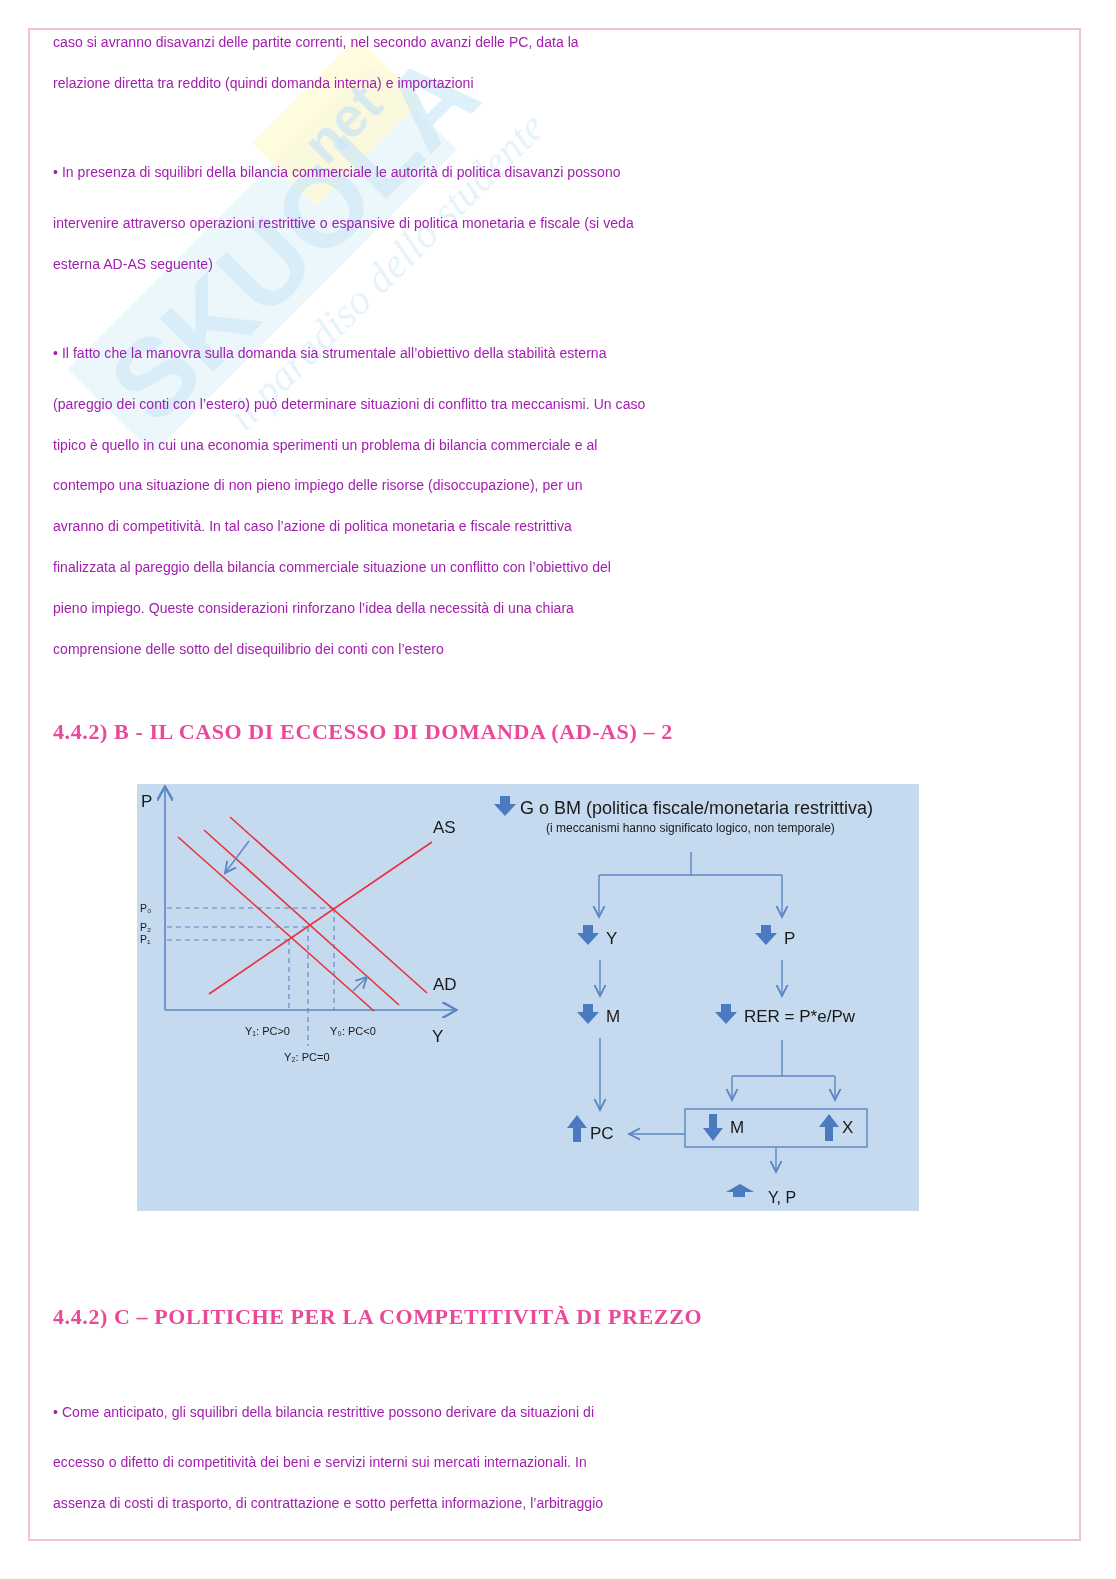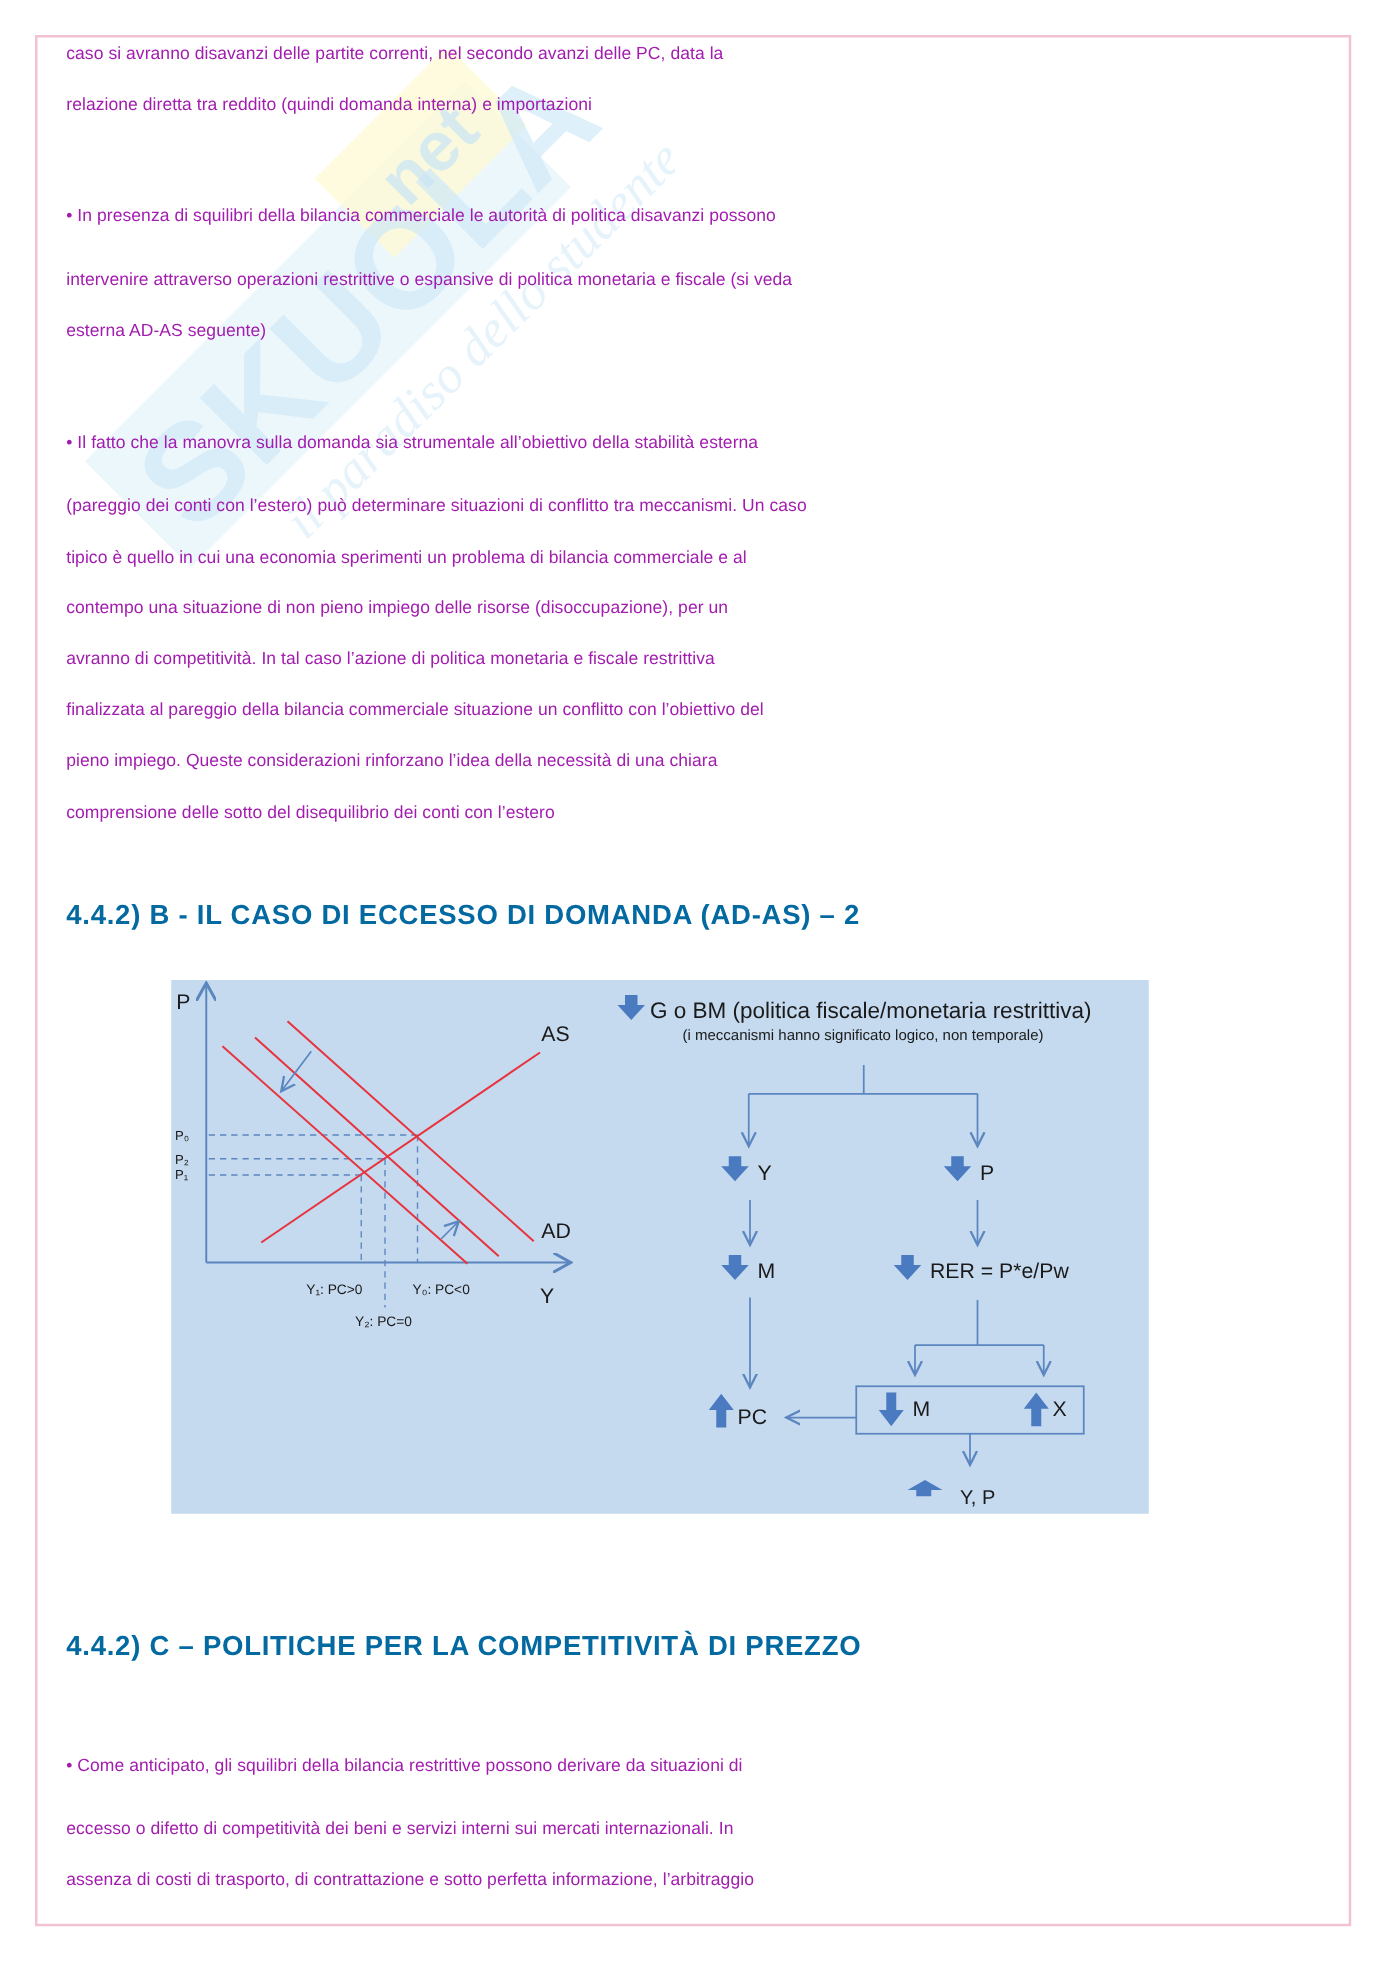--- a/index.html
+++ b/index.html
@@ -16,21 +16,21 @@
     pointer-events: none; opacity: 0.55;
   }
 
   .line {
     position: absolute; left: 53px; font-size: 14px; white-space: nowrap;
     letter-spacing: 0.05px; line-height: 22px; color: #a21caf; text-align: center;
   }
 
   .heading {
     position: absolute; left: 53px; font-size: 22px; font-weight: bold;
-    color: #0369a1; letter-spacing: 0.6px; white-space: nowrap;
+    color: #ec4899; letter-spacing: 0.6px; white-space: nowrap; font-family: Liberation Serif, serif;
   }
 
   .figure {
     position: absolute; left: 137px; top: 784px; width: 782px; height: 427px;
     background: #c5d9ef;
   }
   .figure svg { position: absolute; left: 0; top: 0; }
   .fig-text { font-family: "Liberation Sans", sans-serif; fill: #1a1a1a; }
 </style>
 </head>

